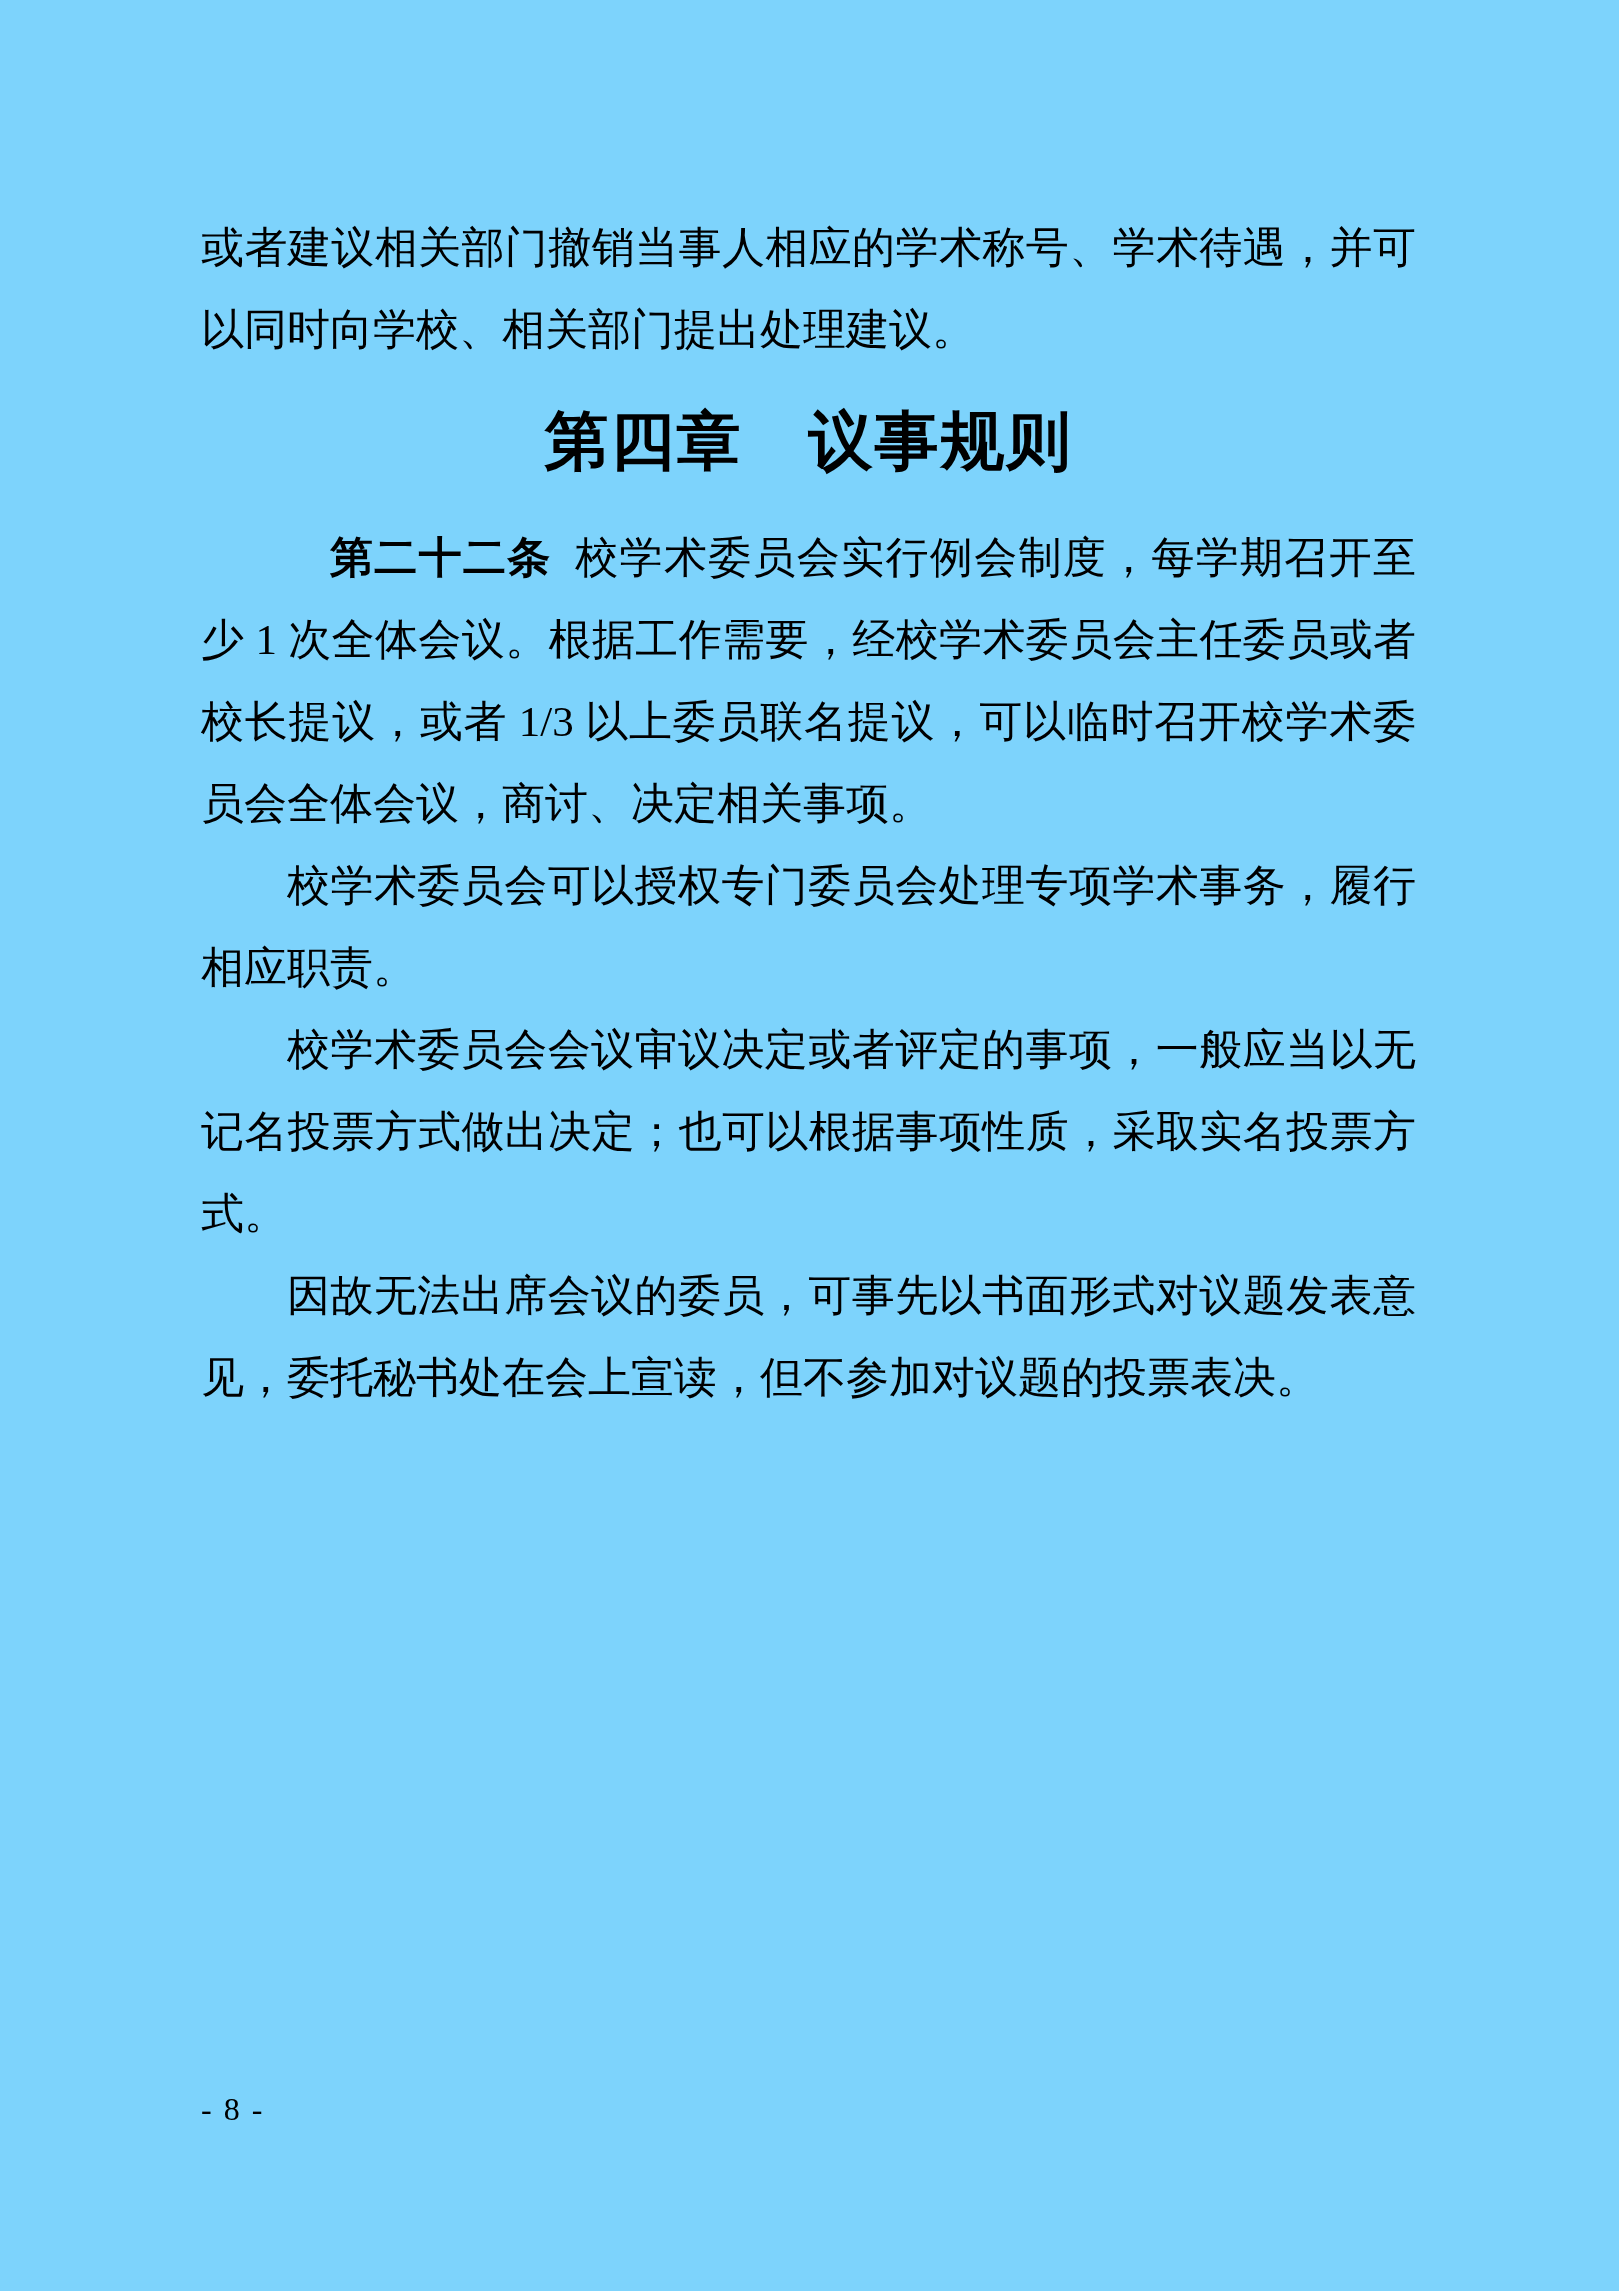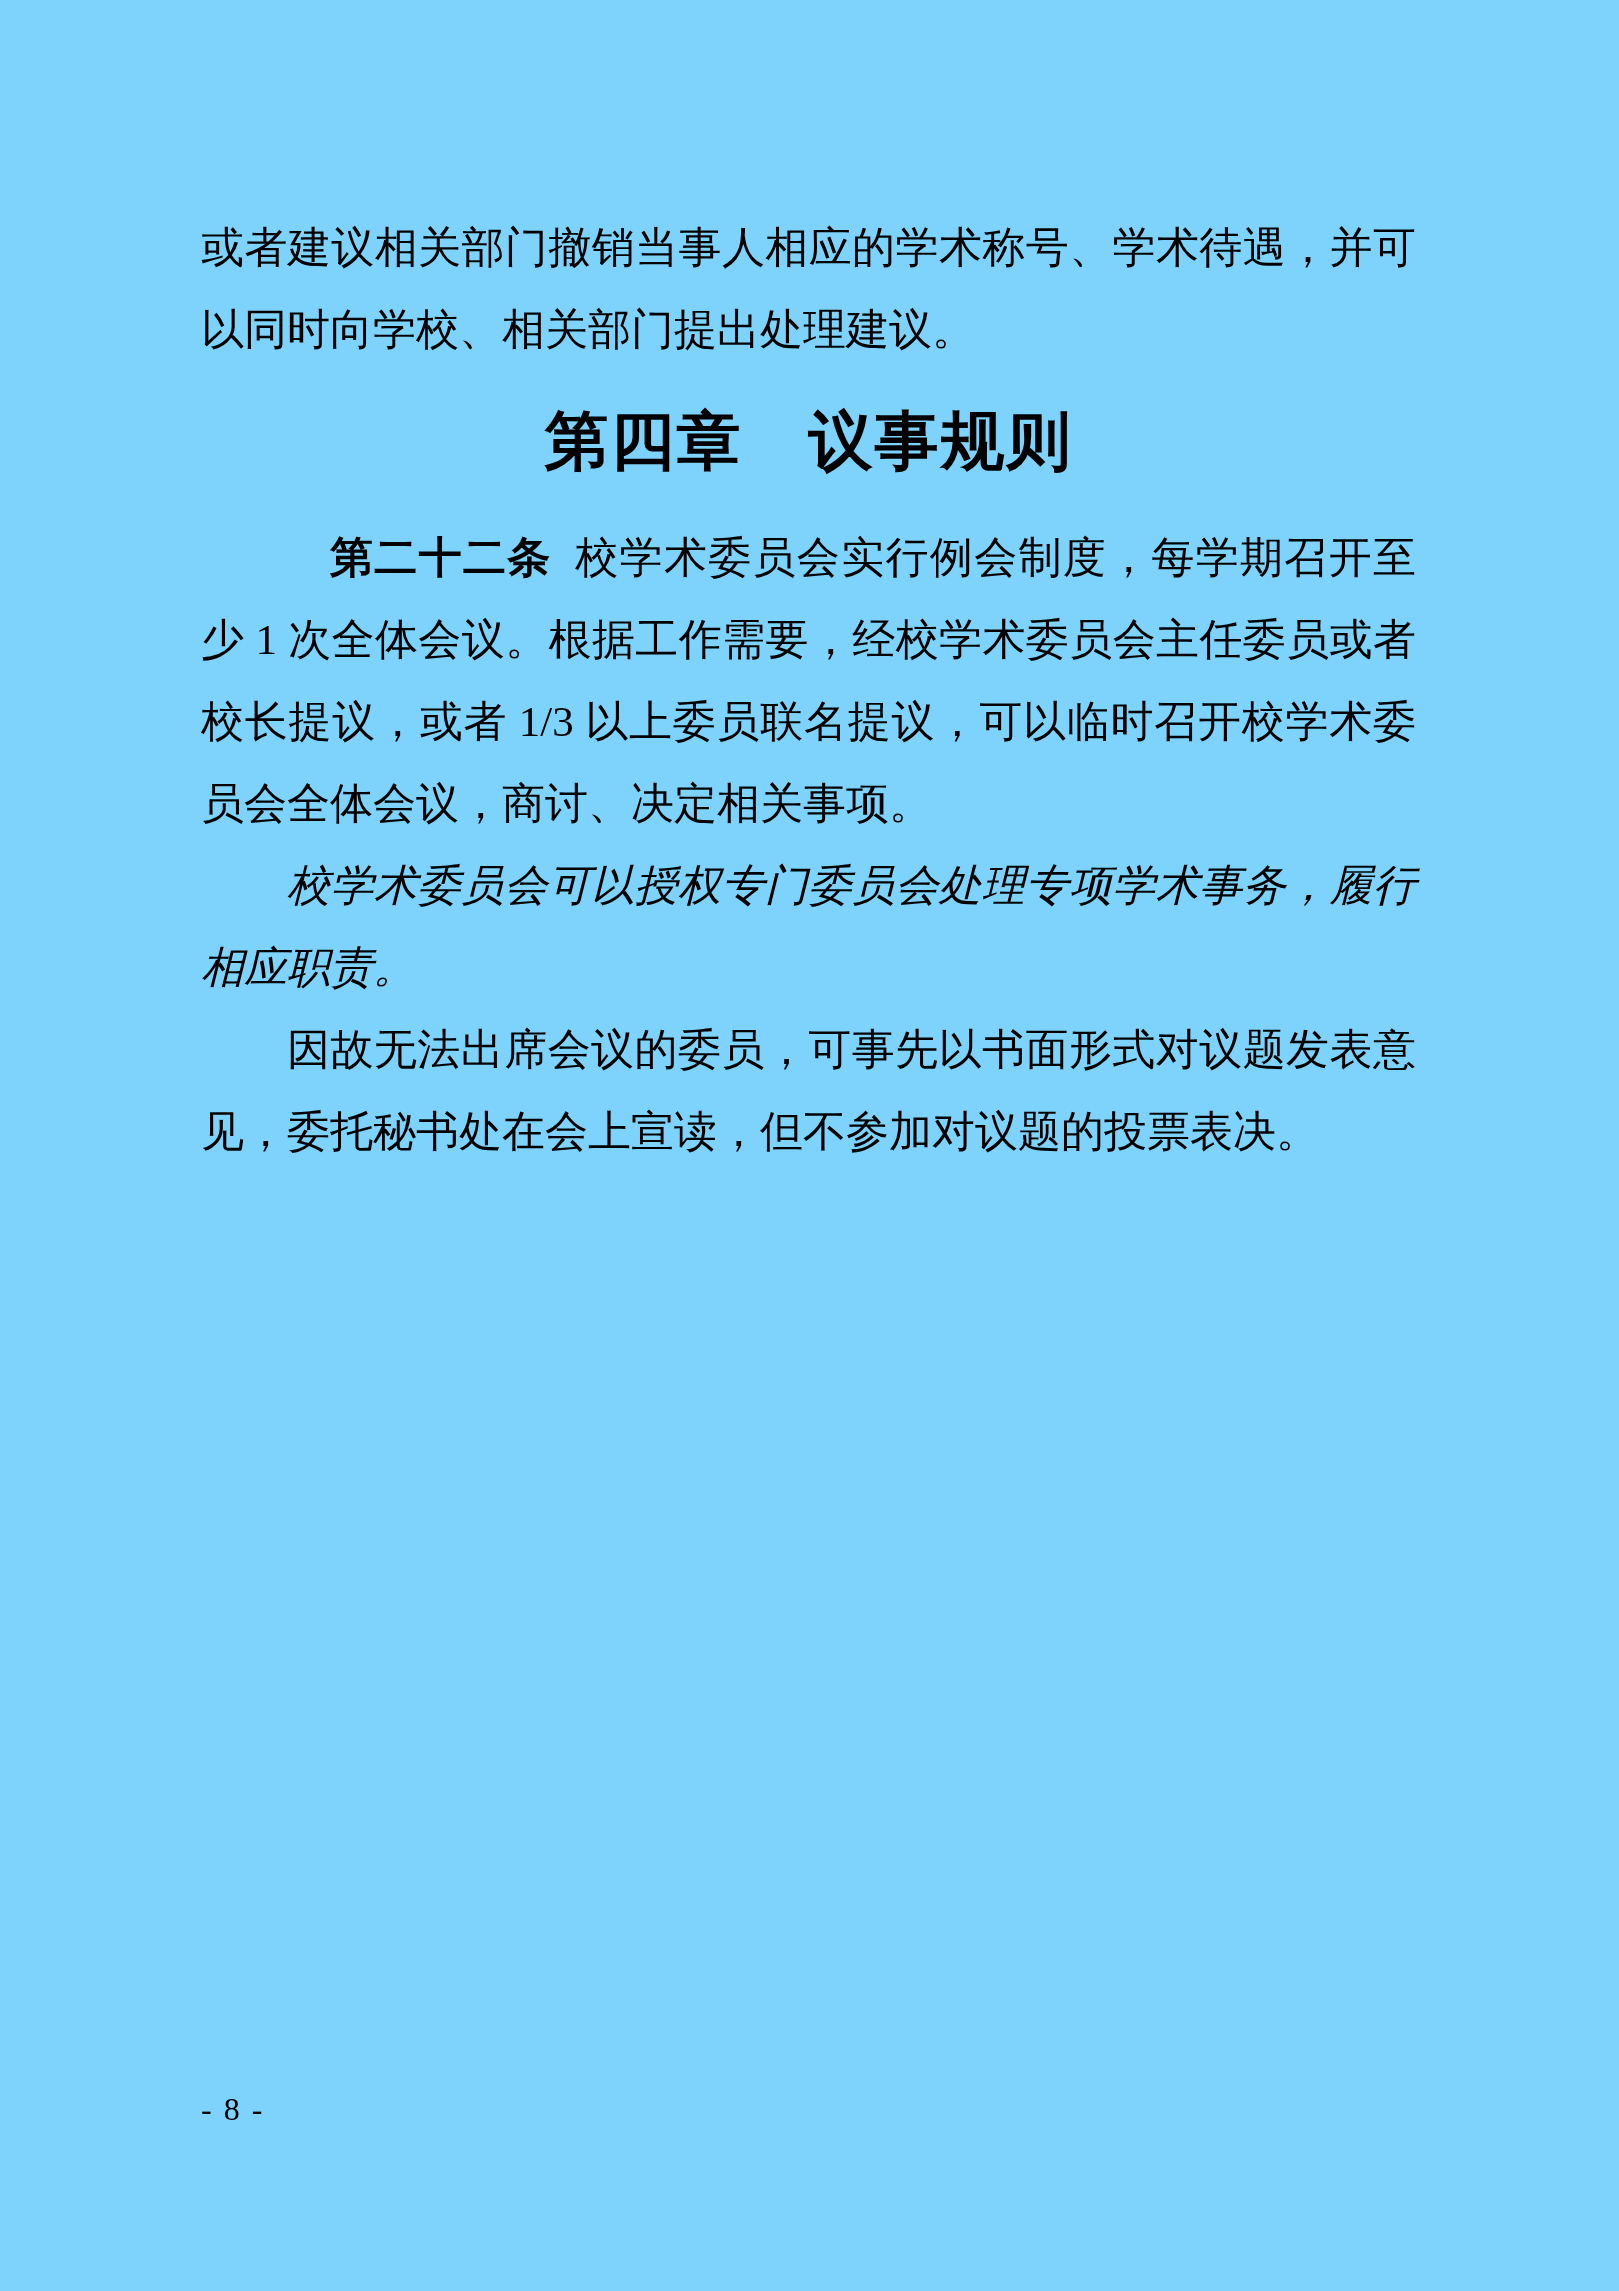--- a/index.html
+++ b/index.html
@@ -54,19 +54,20 @@
 </style>
 </head>
 <body>
 
 <div class="page">
   <div class="body-text">
     <p class="para no-indent">或者建议相关部门撤销当事人相应的学术称号、学术待遇，并可以同时向学校、相关部门提出处理建议。</p>
     <h2 class="chapter">第四章　议事规则</h2>
     <div id="paragraphs">
         <p class="para" style="text-indent: 3em;"><b class="term">第二十二条</b><span>校学术委员会实行例会制度，每学期召开至少 1 次全体会议。根据工作需要，经校学术委员会主任委员或者校长提议，或者 1/3 以上委员联名提议，可以临时召开校学术委员会全体会议，商讨、决定相关事项。</span></p>
-        <p class="para" style="text-indent: 2em; font-style: italic;"><span>校学术委员会可以授权专门委员会处理专项学术事务，履行相应职责。</span></p>
+        <p class="para" style="text-indent: 2em;"><span>校学术委员会可以授权专门委员会处理专项学术事务，履行相应职责。</span></p>
+        <p class="para" style="text-indent: 2em;"><span>校学术委员会会议审议决定或者评定的事项，一般应当以无记名投票方式做出决定；也可以根据事项性质，采取实名投票方式。</span></p>
         <p class="para" style="text-indent: 2em;"><span>因故无法出席会议的委员，可事先以书面形式对议题发表意见，委托秘书处在会上宣读，但不参加对议题的投票表决。</span></p>
       </div>
   </div>
   <div class="page-number">- 8 -</div>
 </div>
 
 
 </body></html>

